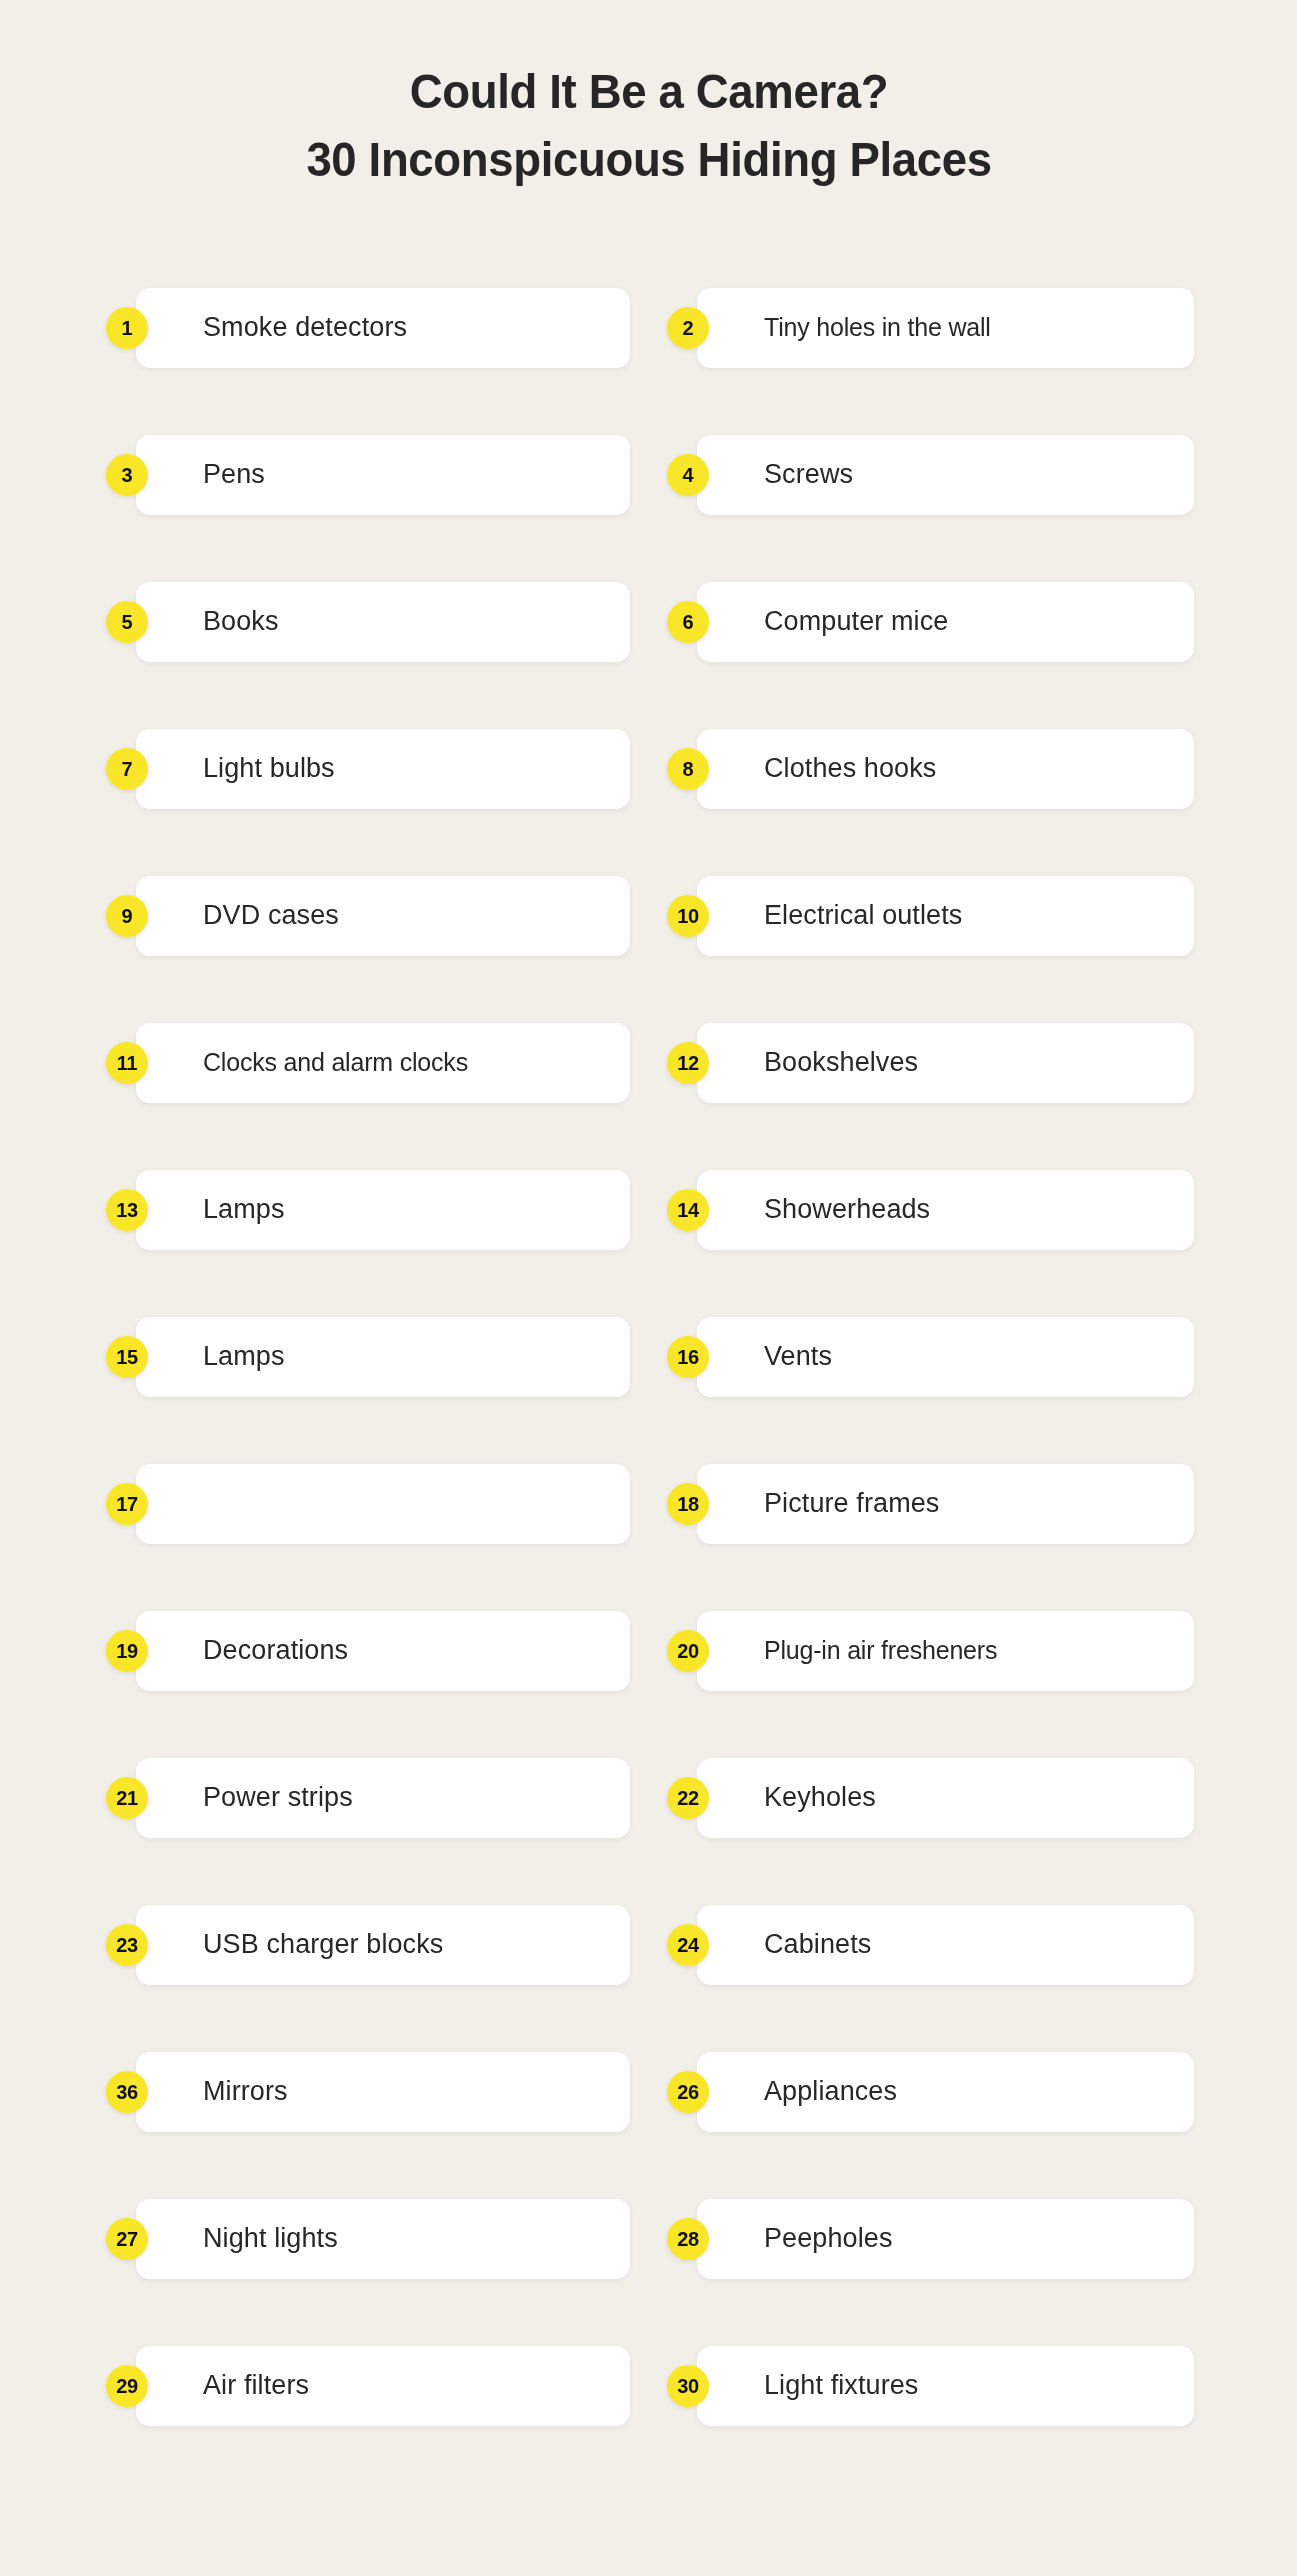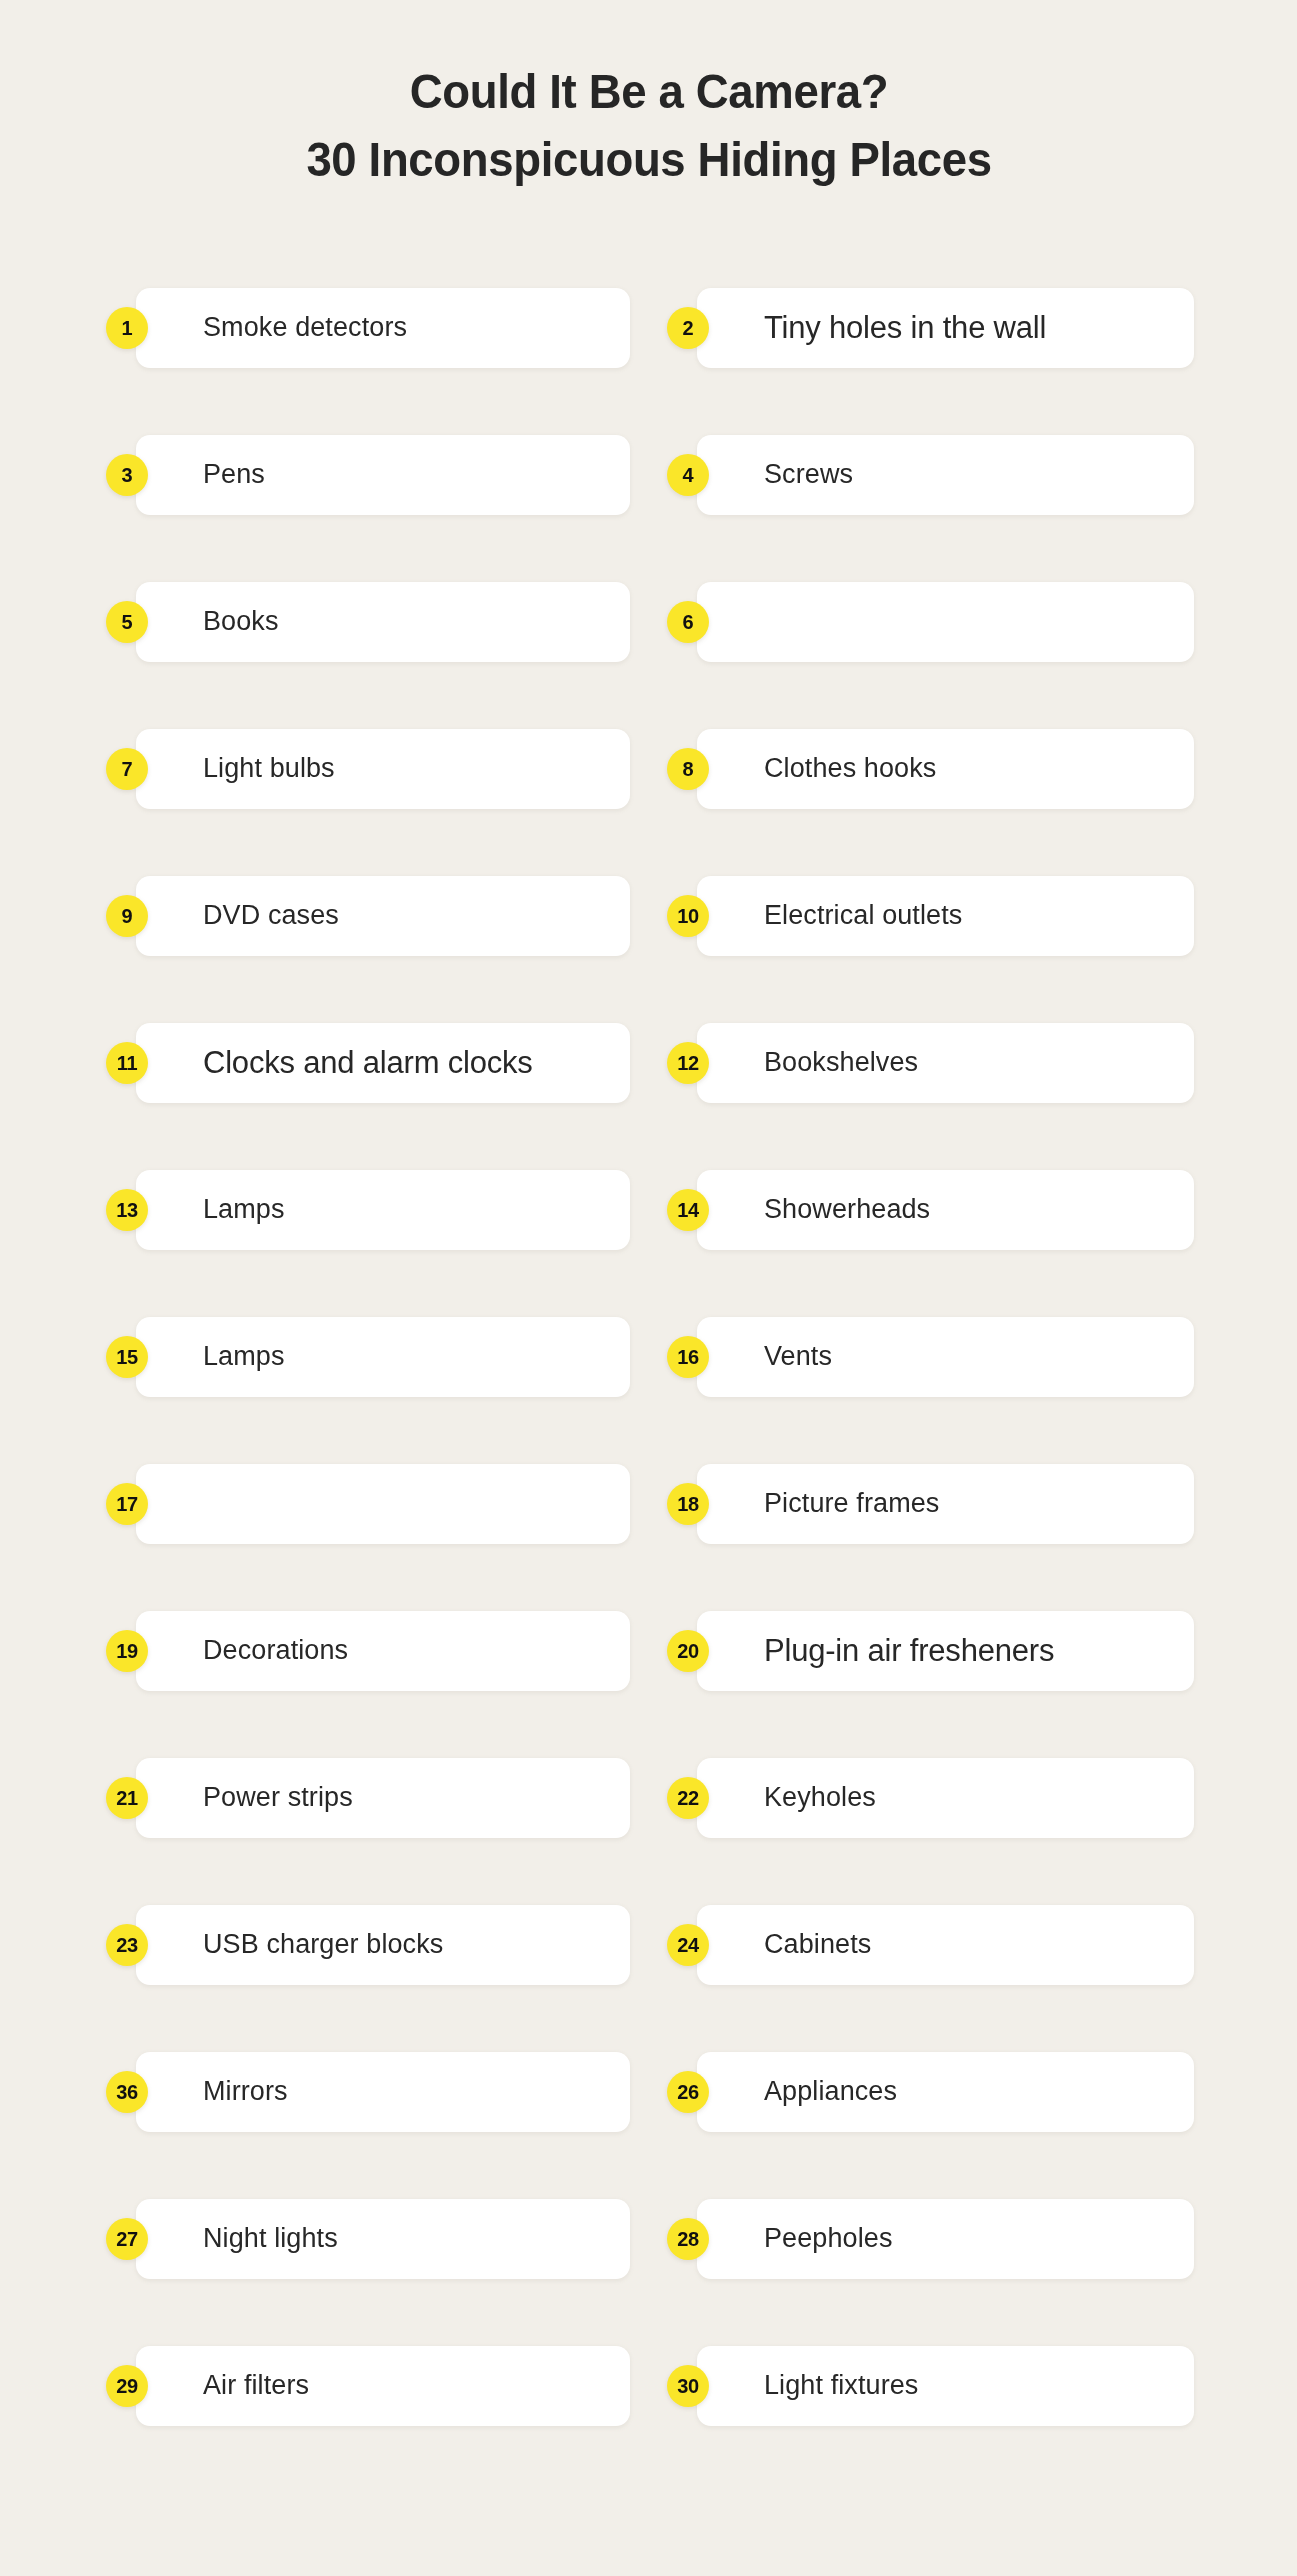--- a/index.html
+++ b/index.html
@@ -127,21 +127,21 @@
     font-family: "Liberation Sans Narrow", "Liberation Sans", "DejaVu Sans Condensed", sans-serif;
     font-weight: 400;
     font-size: 27px;
     line-height: 1.1;
     color: #272727;
     letter-spacing: 0.1px;
     white-space: nowrap;
   }
 
   .label.compact {
-    font-size: 31px;
+    font-size: 25px;
     letter-spacing: -0.2px;
   }
 </style>
 </head>
 <body>
 
 <div class="page">
 
   <div class="title-block">
     <span class="title-line">Could It Be a Camera?</span>
@@ -268,20 +268,21 @@
           <div class="badge">
             <span class="badge-num">4</span>
           </div>
           <div class="label">Screws</div>
         </div>
         <div class="list-row">
           <div class="card"></div>
           <div class="badge">
             <span class="badge-num">6</span>
           </div>
+          <div class="label">Computer mice</div>
         </div>
         <div class="list-row">
           <div class="card"></div>
           <div class="badge">
             <span class="badge-num">8</span>
           </div>
           <div class="label">Clothes hooks</div>
         </div>
         <div class="list-row">
           <div class="card"></div>

